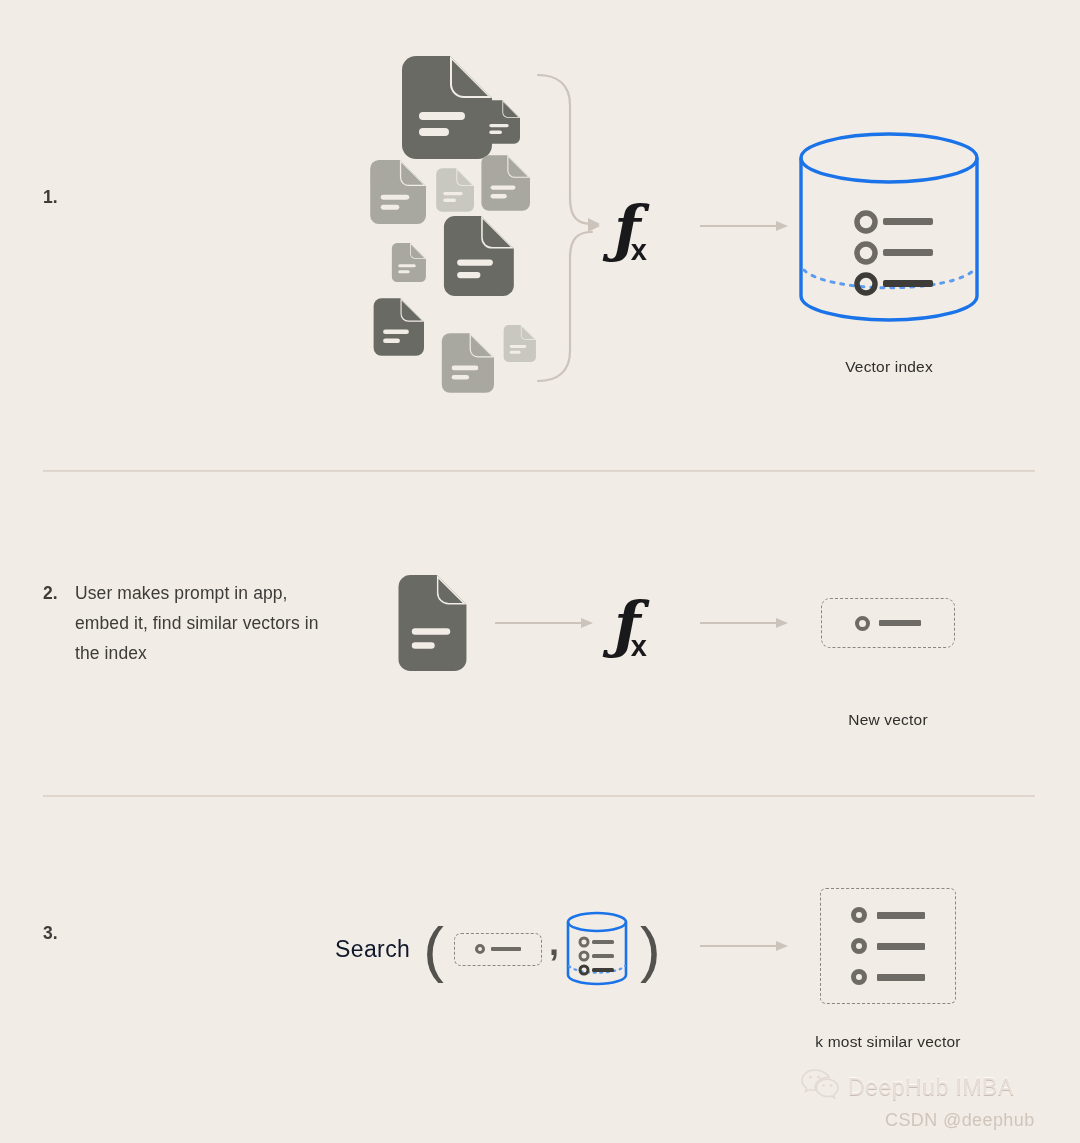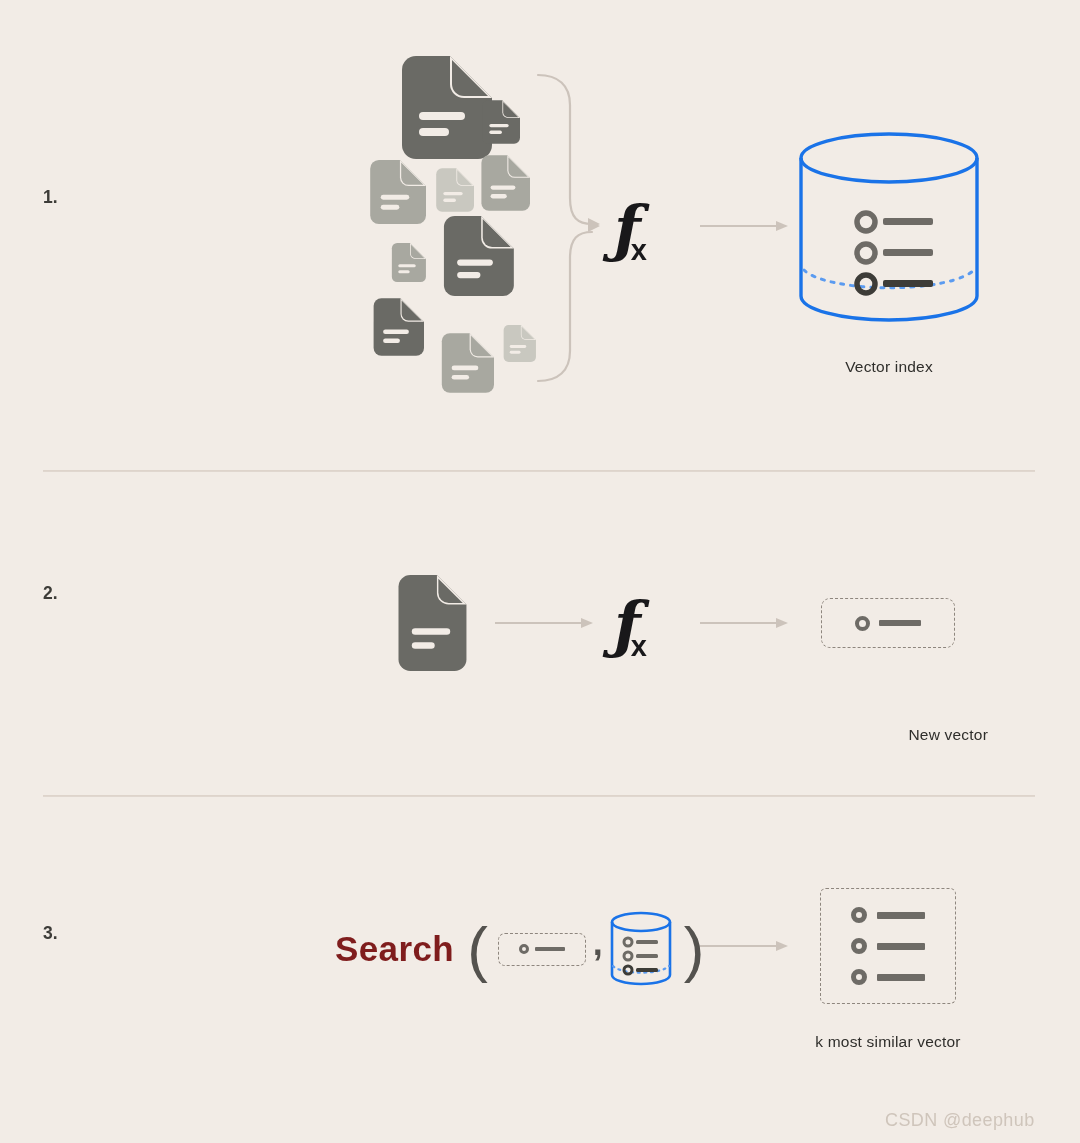--- a/index.html
+++ b/index.html
@@ -121,23 +121,23 @@
   }
 
   
   .search-expr {
     position: absolute;
     display: flex;
     align-items: center;
     white-space: nowrap;
   }
   .search-word {
-    font-size: 35px;
-    font-weight: 700;
-    color: #7f1d1d;
+    font-size: 23px;
+    font-weight: 400;
+    color: #0f172a;
     letter-spacing: 0.4px;
   }
   .paren {
     font-size: 62px;
     font-weight: 400;
     color: #54524e;
     line-height: 0.7;
     font-family: "Liberation Sans", sans-serif;
   }
   .comma {
@@ -322,20 +322,21 @@
       <rect x="85" y="117" width="50" height="7" rx="2" fill="#6e6b66"></rect>
       <circle cx="68" cy="152" r="9" fill="none" stroke="#3d3c38" stroke-width="5.5"></circle>
       <rect x="85" y="148" width="50" height="7" rx="2" fill="#3d3c38"></rect>
     </svg>
   </span>
 
   <span class="sublabel" style="left:798px; top:358px; width:182px;">Vector index</span>
 
   <div class="caption cap-2">
     <span class="num">2.</span>
+    <span class="body">User makes prompt in app, embed it, find similar vectors in the index</span>
   </div>
 
   <span class="doc" style="left:394px; top:575px;">
     <svg width="74" height="96" viewBox="0 0 100 130">
       <path d="M6 16a16 16 0 0 1 16-16h36l40 40v74a16 16 0 0 1-16 16H22A16 16 0 0 1 6 114z" fill="#6a6a65"></path>
       <path d="M58 0l40 40H74a16 16 0 0 1-16-16z" fill="#f2ece6"></path>
       <path d="M60 5l33 33H74a14 14 0 0 1-14-14z" fill="#6a6a65"></path>
       <rect x="24" y="72" width="52" height="9" rx="4.5" fill="#f2ece6"></rect>
       <rect x="24" y="91" width="31" height="9" rx="4.5" fill="#f2ece6"></rect>
     </svg>
@@ -361,21 +362,21 @@
 
   <div class="dashbox" style="left:821px; top:598px; width:134px; height:50px;">
     <div class="vecrows">
       <div class="vecrow">
         <span class="vecdot" style="width:15px; height:15px; border:4.5px solid #6e6b66;"></span>
         <span class="vecbar" style="width:42px; height:6px; background:#6e6b66; margin-left:9px;"></span>
       </div>
     </div>
   </div>
 
-  <span class="sublabel" style="left:788px; top:726px; width:200px;text-align:right;">New vector</span>
+  <span class="sublabel" style="left:788px; top:711px; width:200px;">New vector</span>
 
   <div class="caption cap-3">
     <span class="num">3.</span>
   </div>
 
   <div class="search-expr" style="left:335px; top:918px; height:62px;">
     <span class="search-word">Search</span>
     <span class="paren" style="margin-left:13px; margin-right:10px;">(</span>
 
     <span class="dashbox" style="position:relative; width:88px; height:33px; border-width:1.5px; border-radius:7px;">
@@ -425,15 +426,28 @@
       </div>
       <div class="vecrow">
         <span class="vecdot" style="width:16px; height:16px; border:5px solid #6e6b66;"></span>
         <span class="vecbar" style="width:48px; height:7px; background:#6e6b66; margin-left:10px;"></span>
       </div>
     </div>
   </div>
 
   <span class="sublabel" style="left:768px; top:1033px; width:240px;">k most similar vector</span>
 
+  <div class="watermark">
+    <span>
+      <svg width="40" height="34" viewBox="0 0 40 34">
+        <path d="M14.5 2C7.6 2 2 6.6 2 12.3c0 3.2 1.8 6.1 4.7 8L5.5 23.6l4.1-2.1c1.5.4 3.1.7 4.9.7h.9c-.2-.8-.3-1.6-.3-2.4 0-5.8 5.8-10.5 13-10.5h.8C27.7 5.4 21.7 2 14.5 2z" fill="none" stroke="#e3dbd3" stroke-width="1.6"></path>
+        <circle cx="10.5" cy="9" r="1.5" fill="#e3dbd3"></circle>
+        <circle cx="18.5" cy="9" r="1.5" fill="#e3dbd3"></circle>
+        <path d="M38 19.8c0-4.8-4.8-8.7-10.8-8.7S16.4 15 16.4 19.8c0 4.8 4.8 8.7 10.8 8.7 1.3 0 2.6-.2 3.8-.5l3.5 1.8-1-2.8c2.8-1.6 4.5-4.2 4.5-7.2z" fill="none" stroke="#e3dbd3" stroke-width="1.6"></path>
+        <circle cx="23.5" cy="17.5" r="1.3" fill="#e3dbd3"></circle>
+        <circle cx="31" cy="17.5" r="1.3" fill="#e3dbd3"></circle>
+      </svg>
+    </span>
+    <span class="wm-text">DeepHub IMBA</span>
+  </div>
   <span class="wm-sub">CSDN @deephub</span>
 
 </div>
 
 </body></html>

